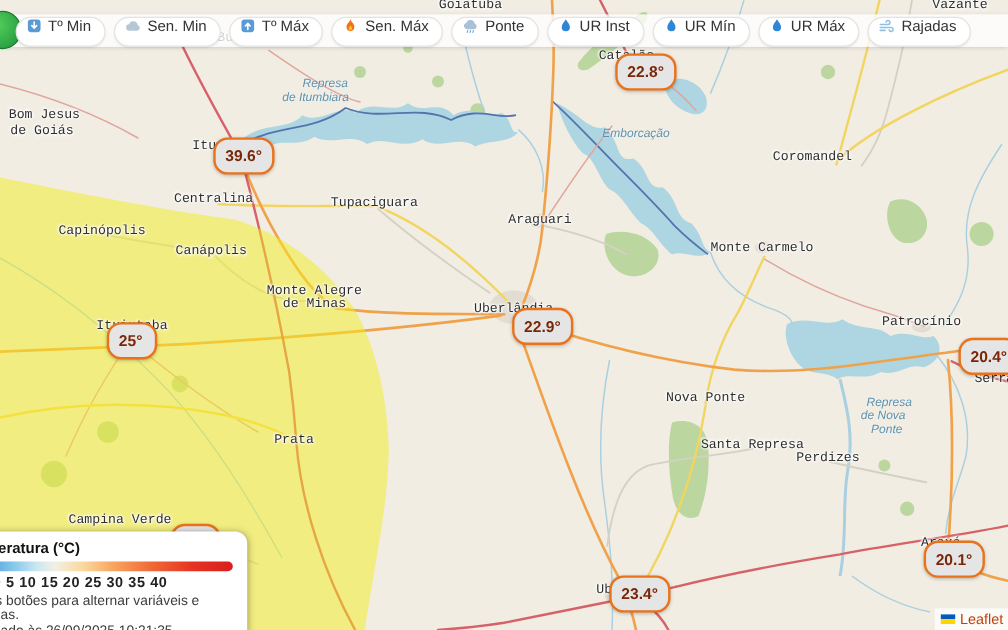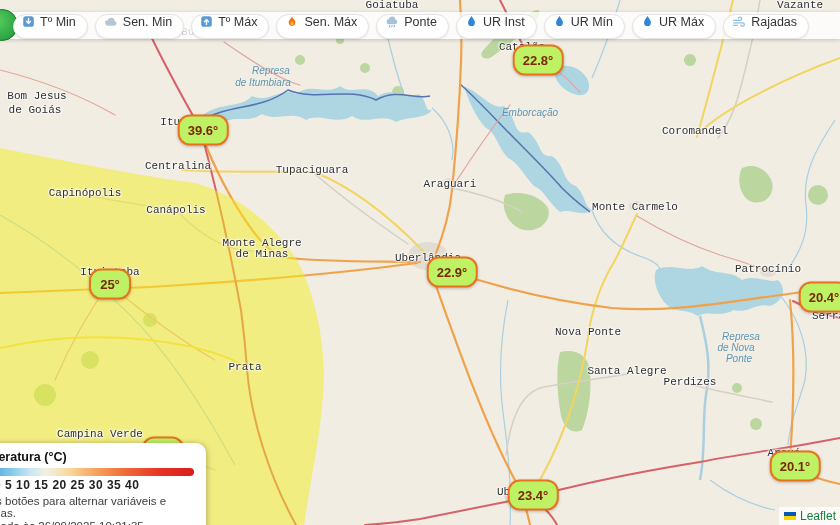--- a/index.html
+++ b/index.html
@@ -22,44 +22,44 @@
 
   
   .city{position:absolute;transform:translate(-50%,-50%);font-size:11px;color:#2e2e2e;
         white-space:nowrap;z-index:5;
         text-shadow:0 0 2px #fff,0 0 2px #fff,1px 1px 2px #fff,-1px -1px 2px #fff;font-family:Liberation Mono, monospace;}
   .city.edge{transform:translate(0,-50%);}
   .wlabel{position:absolute;transform:translate(-50%,-50%);font-size:10px;font-style:italic;
         color:#5d92ae;white-space:nowrap;z-index:5;text-shadow:0 0 2px rgba(255,255,255,.7);}
 
   
-  .badge{position:absolute;transform:translate(-50%,-50%);background:#bef264;
+  .badge{position:absolute;transform:translate(-50%,-50%);background:#e5e5e5;
         border:2px solid #e8731c;border-radius:12px;padding:4px 8px;min-width:22px;
-        min-height:19px;text-align:center;font-size:13px;font-weight:bold;color:#7a2708;
+        min-height:19px;font-size:13px;font-weight:bold;color:#7a2708;
         z-index:6;box-shadow:0 1px 3px rgba(0,0,0,.25);cursor:pointer;line-height:19px;}
 
   
   .legend{position:absolute;left:-46px;top:443px;width:252px;background:#fff;
         border-radius:10px;box-shadow:0 1px 6px rgba(0,0,0,.35);z-index:8;
         padding:7px 12px 8px 12px;box-sizing:border-box;}
   .legend .ttl{font-size:12.5px;font-weight:bold;color:#111;}
   .legend .grad{height:8px;border-radius:4px;margin:4px 0 2px 0;
         background:linear-gradient(90deg,#3060c8 0%,#4d9fdc 10%,#86c8ea 20%,#c8e6f2 28%,
         #f2f0e4 35%,#fbd99f 45%,#f7a25c 57%,#f06a38 70%,#e63423 85%,#d91d1d 100%);}
   .legend .ticks{font-size:12px;font-weight:700;color:#222;padding-left:28px;letter-spacing:.5px;}
   .legend .help{font-size:11.5px;color:#3c3c3c;margin-top:3px;}
   .legend .upd{font-size:11.5px;color:#3c3c3c;margin-top:1px;}
 
   
   .attrib{position:absolute;left:779px;top:507px;width:120px;height:18px;z-index:7;
         background:rgba(255,255,255,.75);display:flex;align-items:center;gap:4px;
         padding:0 5px;font-size:12px;color:#333;box-sizing:border-box;}
   .flag{width:12px;height:8px;display:inline-block;flex-shrink:0;
         background:linear-gradient(#005bbb 50%,#ffd500 50%);}
-  .leaflet-link{color:#15803d;cursor:pointer;white-space:nowrap;}
+  .leaflet-link{color:#c2410c;cursor:pointer;white-space:nowrap;}
 </style>
 </head>
 <body>
 
 <svg width="0" height="0" style="position:absolute" aria-hidden="true">
   <defs>
     <symbol id="ic-sqdown" viewBox="0 0 16 16">
       <rect x="1.5" y="1.5" width="13" height="13" rx="3.2" fill="#5b9bd5"></rect>
       <path d="M8 4.3v5.6M5.6 7.8L8 10.5l2.4-2.7" stroke="#fff" stroke-width="1.7" fill="none" stroke-linecap="round" stroke-linejoin="round"></path>
     </symbol>
@@ -216,25 +216,25 @@
 <span class="city" style="left:190px;top:122px">Itumbiara</span>
 <span class="city" style="left:178px;top:166px">Centralina</span>
 <span class="city" style="left:312px;top:170px">Tupaciguara</span>
 <span class="city" style="left:85px;top:193px">Capinópolis</span>
 <span class="city" style="left:176px;top:210px">Canápolis</span>
 <span class="city" style="left:450px;top:184px">Araguari</span>
 <span class="city" style="left:262px;top:243px">Monte Alegre</span>
 <span class="city" style="left:262px;top:254px">de Minas</span>
 <span class="city" style="left:428px;top:258px">Uberlândia</span>
 <span class="city" style="left:110px;top:272px">Ituiutaba</span>
-<span class="city" style="left:695px;top:131px">Coromandel</span>
+<span class="city" style="left:677px;top:131px">Coromandel</span>
 <span class="city" style="left:635px;top:207px">Monte Carmelo</span>
 <span class="city" style="left:768px;top:269px">Patrocínio</span>
 <span class="city" style="left:588px;top:332px">Nova Ponte</span>
-<span class="city" style="left:627px;top:371px">Santa Alegre</span>
+<span class="city" style="left:627px;top:371px">Santa Represa</span>
 <span class="city" style="left:690px;top:382px">Perdizes</span>
 <span class="city edge" style="left:812px;top:316px">Serra do Salitre</span>
 <span class="city" style="left:245px;top:367px">Prata</span>
 <span class="city" style="left:100px;top:434px">Campina Verde</span>
 <span class="city" style="left:784px;top:453px">Araxá</span>
 <span class="city" style="left:520px;top:492px">Uberaba</span>
 
 <span class="wlabel" style="left:271px;top:70px">Represa</span>
 <span class="wlabel" style="left:263px;top:82px">de Itumbiara</span>
 <span class="wlabel" style="left:530px;top:112px">Emborcação</span>

